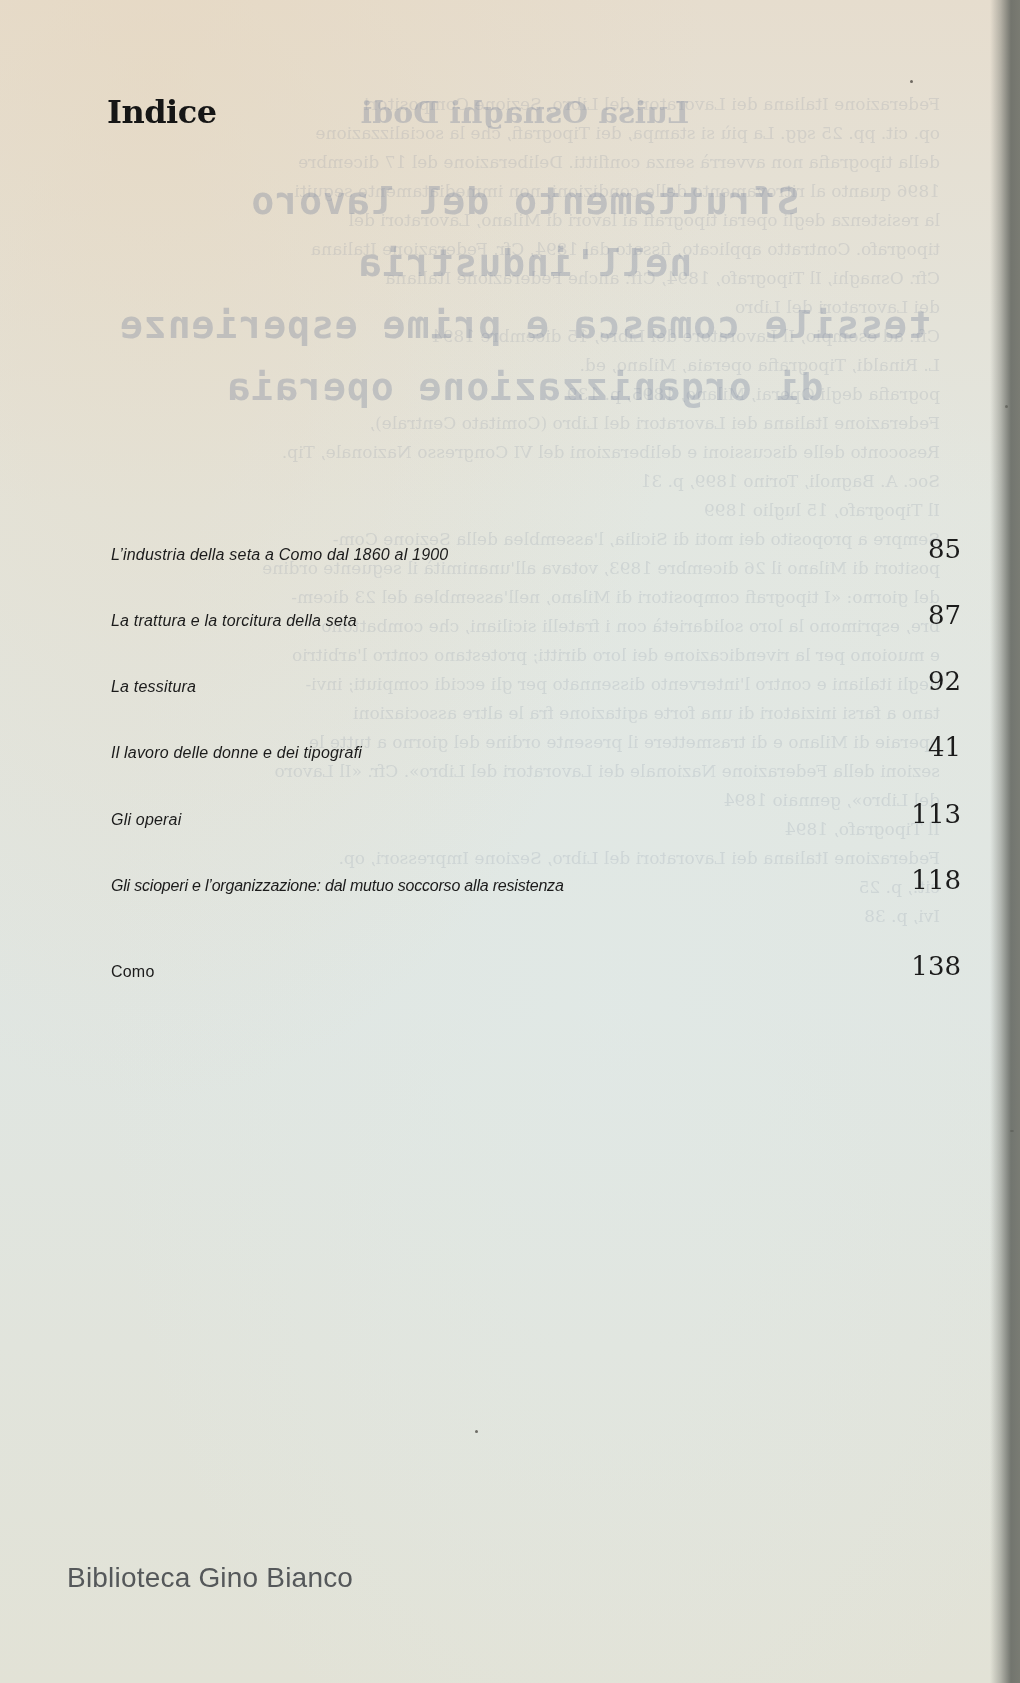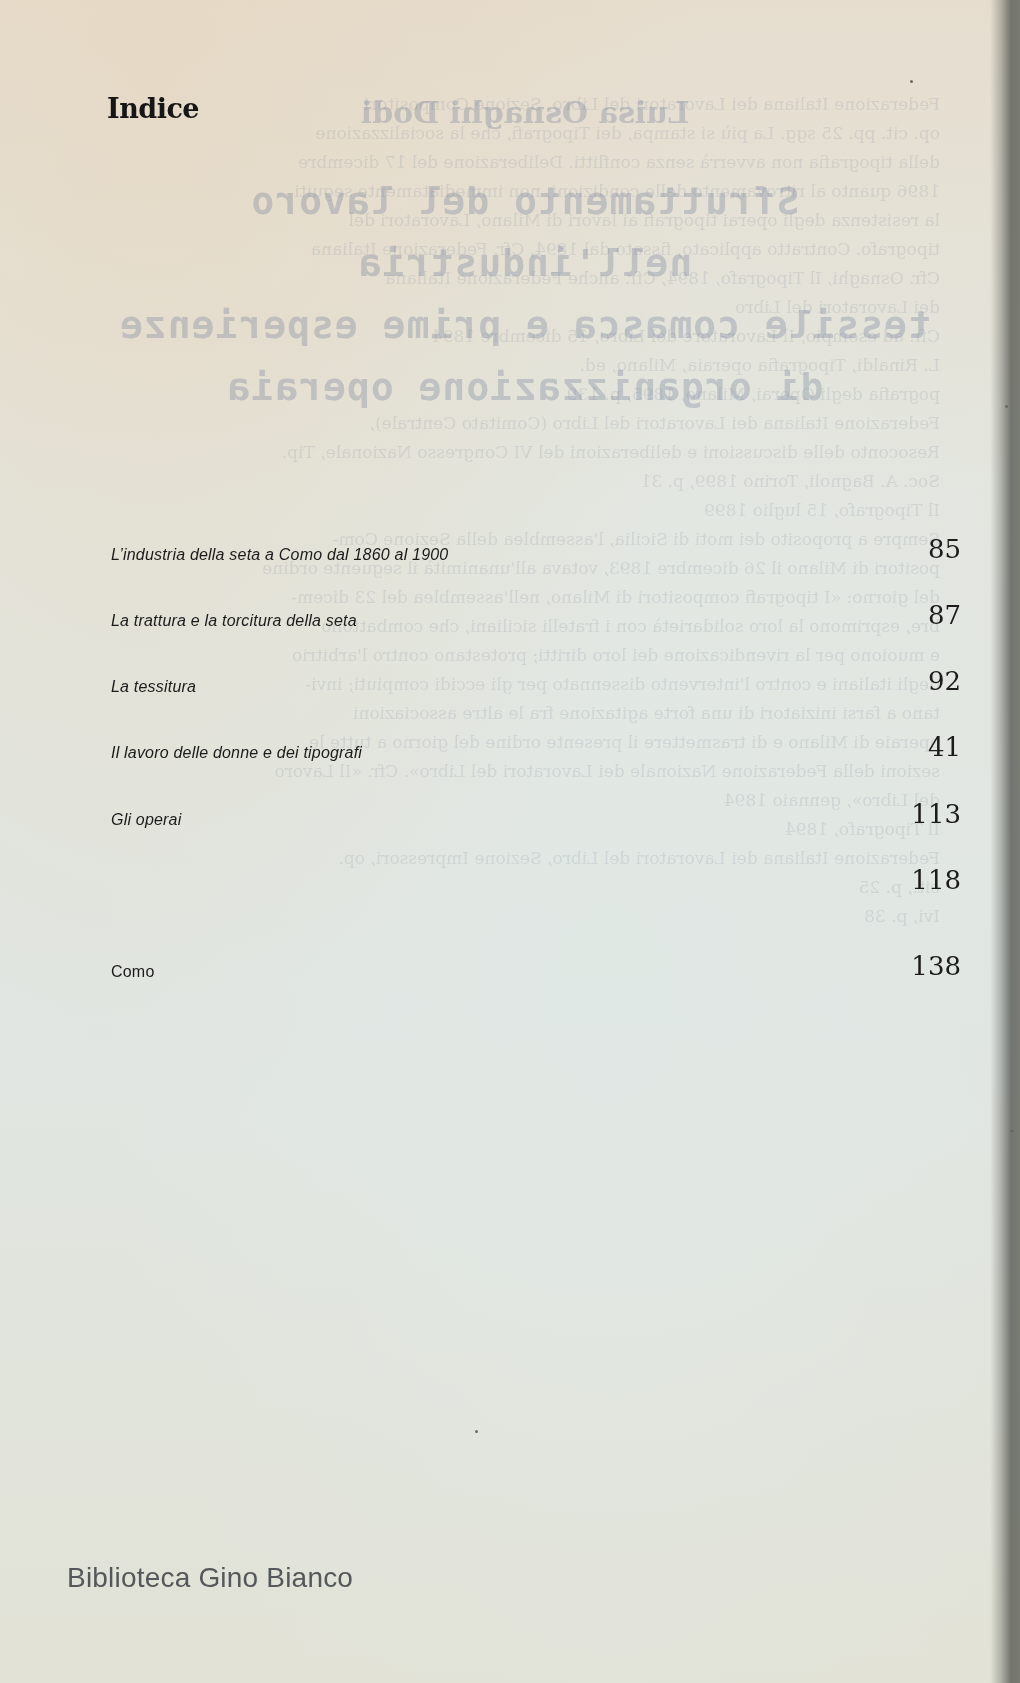--- a/index.html
+++ b/index.html
@@ -73,21 +73,21 @@
     .ghost-notes div {
       overflow: hidden;
     }
 
     .heading {
       position: absolute;
       left: 107px;
       top: 93px;
       font-family: "DejaVu Serif", serif;
       font-weight: bold;
-      font-size: 27px;
+      font-size: 32px;
       color: #161616;
       letter-spacing: -0.5px;
     }
 
     .toc {
       position: absolute;
       left: 111px;
       top: 0;
       width: 850px;
     }
@@ -200,20 +200,21 @@
     </div>
     <div class="toc-row" style="top:728px;">
       <span class="toc-title">Il lavoro delle donne e dei tipografi</span>
       <span class="toc-page">41</span>
     </div>
     <div class="toc-row" style="top:795px;">
       <span class="toc-title">Gli operai</span>
       <span class="toc-page">113</span>
     </div>
     <div class="toc-row" style="top:861px;">
+      <span class="toc-title" style="letter-spacing:-0.2px;">Gli scioperi e l’organizzazione: dal mutuo soccorso alla resistenza</span>
       <span class="toc-page">118</span>
     </div>
     <div class="toc-row" style="top:947px;">
       <span class="toc-title roman">Como</span>
       <span class="toc-page">138</span>
     </div>
   </div>
 
   <div class="speck" style="left:910px;top:80px;"></div>
   <div class="speck" style="left:1005px;top:405px;"></div>

